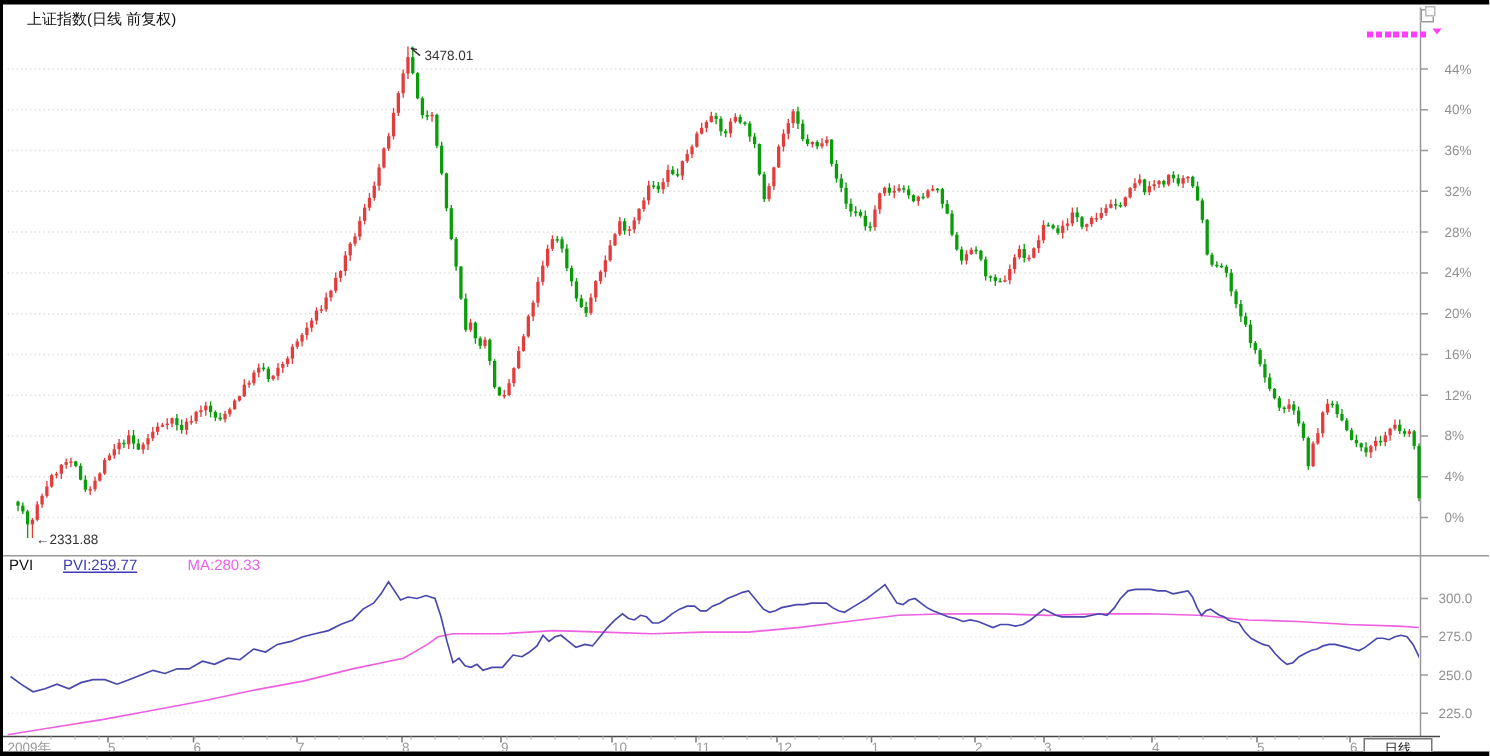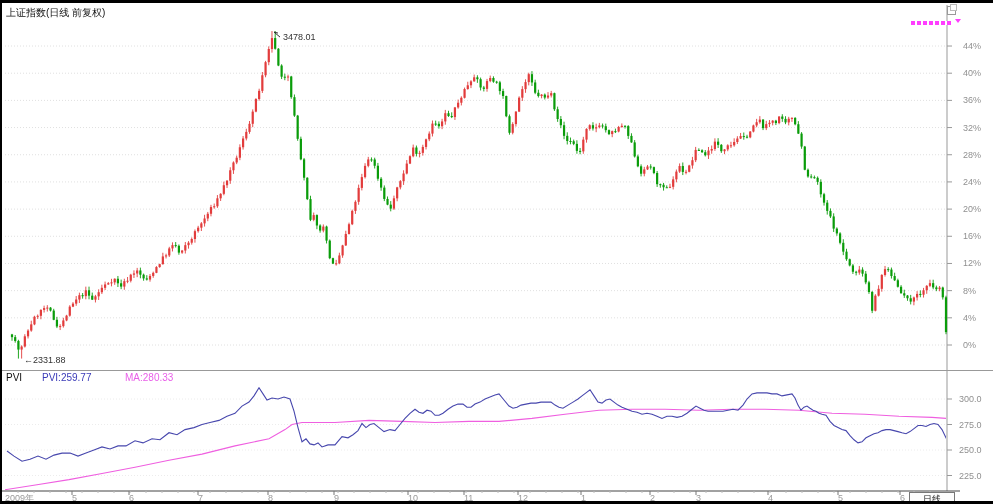--- a/index.html
+++ b/index.html
@@ -2,30 +2,30 @@
 <html><head>
 <meta charset="utf-8">
 <style>
   html,body{margin:0;padding:0;background:#fff;}
   .stage{
     position:relative;width:993px;height:504px;background:#fff;overflow:hidden;
     font-family:"Liberation Sans","DejaVu Sans",sans-serif;
     border-top:3px solid #000;border-bottom:3px solid #000;border-left:2px solid #000;
     box-sizing:border-box;
   }
-  .chart-title{position:absolute;left:4px;top:3px;font-size:10px;color:#111;white-space:nowrap;}
+  .chart-title{position:absolute;left:16px;top:3px;font-size:10px;color:#111;white-space:nowrap;}
   .restore-box{position:absolute;left:945px;top:3px;width:7px;height:7px;border:1px solid #999;background:#fff;}
   .restore-box::after{content:"";position:absolute;left:2px;top:-3px;width:5px;height:5px;border:1px solid #bbb;background:#fff;}
   .promo{position:absolute;left:909px;top:18px;width:40px;height:4px;
     background:repeating-linear-gradient(90deg,#ff3dff 0 4px,#ffffff 4px 6px);}
   .promo-caret{position:absolute;left:953px;top:16px;width:0;height:0;
     border-left:3px solid transparent;border-right:3px solid transparent;border-top:4px solid #ff3dff;}
   .pvi-row{position:absolute;left:0;top:369px;height:13px;width:940px;font-size:10px;white-space:nowrap;}
   .pvi-name{position:absolute;left:4px;top:0;color:#111;}
-  .pvi-val{position:absolute;left:40px;top:0;color:#3b3bb8;}
+  .pvi-val{position:absolute;left:40px;top:0;color:#3b3bb8;text-decoration:underline;}
   .ma-val{position:absolute;left:123px;top:0;color:#e95fe9;}
   .period-btn{position:absolute;left:907px;top:489px;width:44px;height:13px;border:1px solid #777;
     background:#fdfdfd;font-size:9px;color:#222;text-align:center;line-height:13px;cursor:pointer;}
   svg{position:absolute;left:0;top:0;}
 </style>
 </head>
 <body>
 
 <div class="stage">
 

